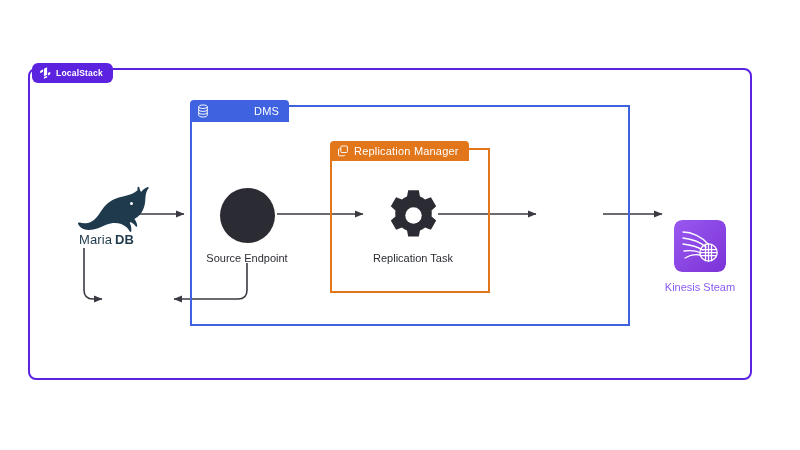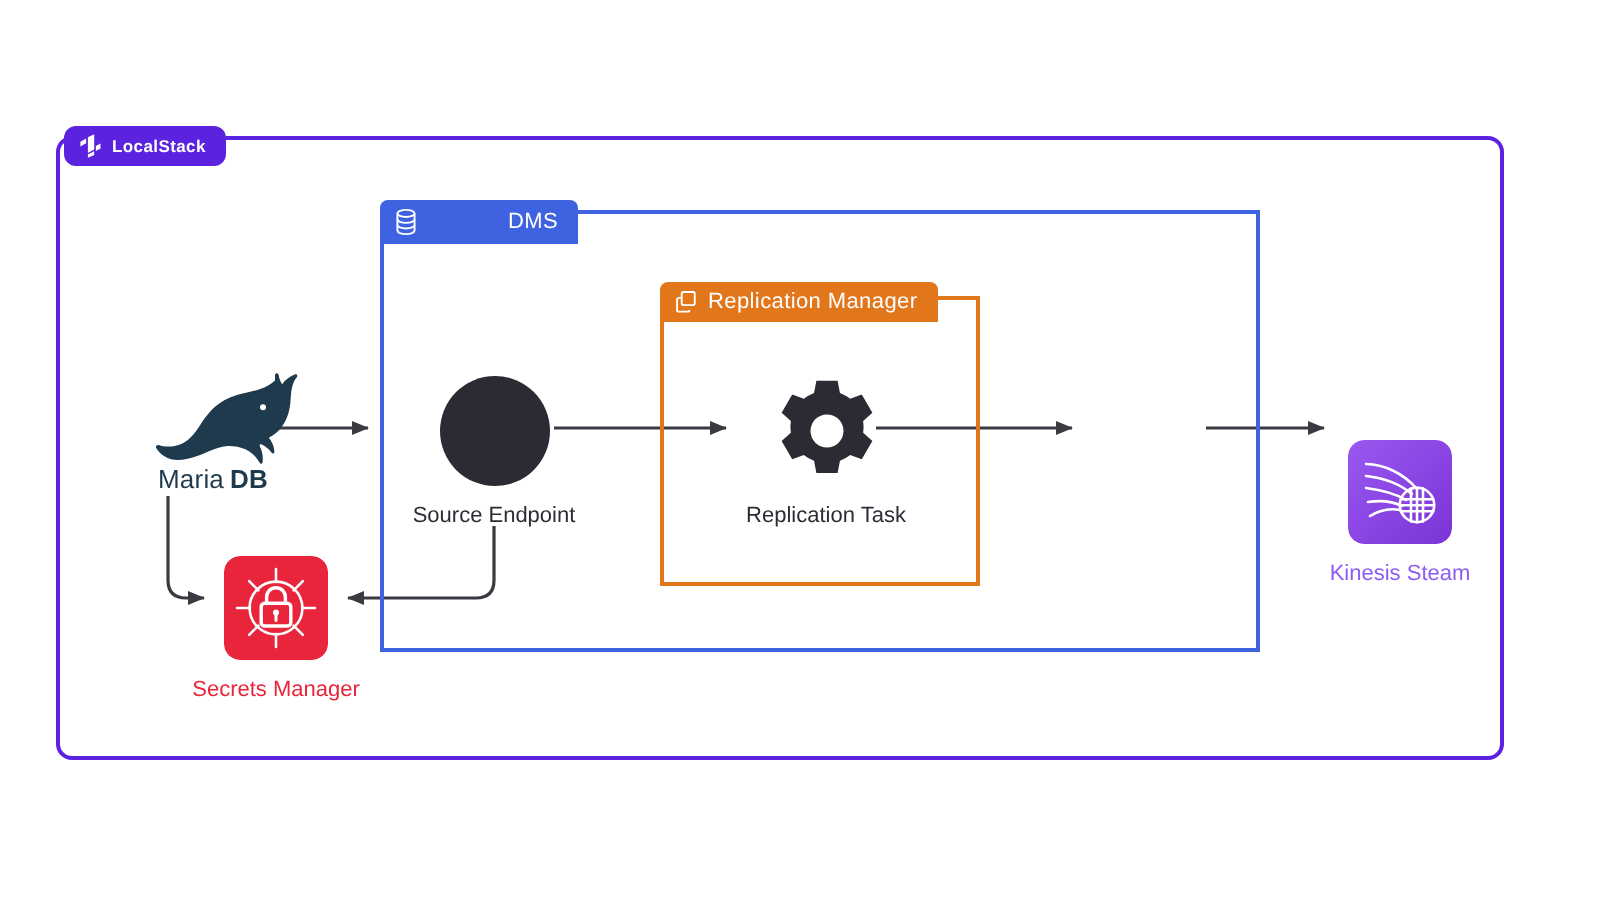--- a/index.html
+++ b/index.html
@@ -194,31 +194,14 @@
         <path d="M10 31 C17 30 23 31 27 33"></path>
         <path d="M11 38 C16 35 21 34 26 35"></path>
         <circle cx="34.5" cy="32.5" r="8.6"></circle>
         <path d="M26.4 29.6 h16.2 M26.0 32.6 h17.0 M26.4 35.6 h16.2"></path>
         <path d="M31.5 24.3 v16.4 M34.5 23.9 v17.2 M37.5 24.3 v16.4"></path>
       </g>
     </svg>
     <span class="node-label">Kinesis Steam</span>
   </div>
 
-  <div class="node" id="node-secrets">
-    <svg class="svc-tile" viewBox="0 0 52 52">
-      <rect x="0" y="0" width="52" height="52" rx="8" fill="#E8253A"></rect>
-      <g fill="none" stroke="#ffffff" stroke-width="1.3" stroke-linecap="round">
-        <circle cx="26" cy="26" r="13.2"></circle>
-        <path d="M26 6.5 v6.5 M26 39 v6.5 M6.5 26 h6.5 M39 26 h6.5"></path>
-        <path d="M12.6 12.6 l4.6 4.6 M34.8 34.8 l4.6 4.6 M39.4 12.6 l-4.6 4.6 M17.2 34.8 l-4.6 4.6"></path>
-      </g>
-      <g fill="none" stroke="#ffffff" stroke-width="1.7" stroke-linecap="round">
-        <path d="M21.3 23.8 v-3.2 a4.7 4.7 0 0 1 9.4 0 v3.2"></path>
-      </g>
-      <rect x="18.6" y="23.6" width="14.8" height="11.4" rx="1.8" fill="none" stroke="#ffffff" stroke-width="1.7"></rect>
-      <circle cx="26" cy="28.3" r="1.5" fill="#ffffff"></circle>
-      <path d="M26 29.6 v2.6" stroke="#ffffff" stroke-width="1.5" stroke-linecap="round"></path>
-    </svg>
-    <span class="node-label">Secrets Manager</span>
-  </div>
 
 </div>
 
 </body></html>

